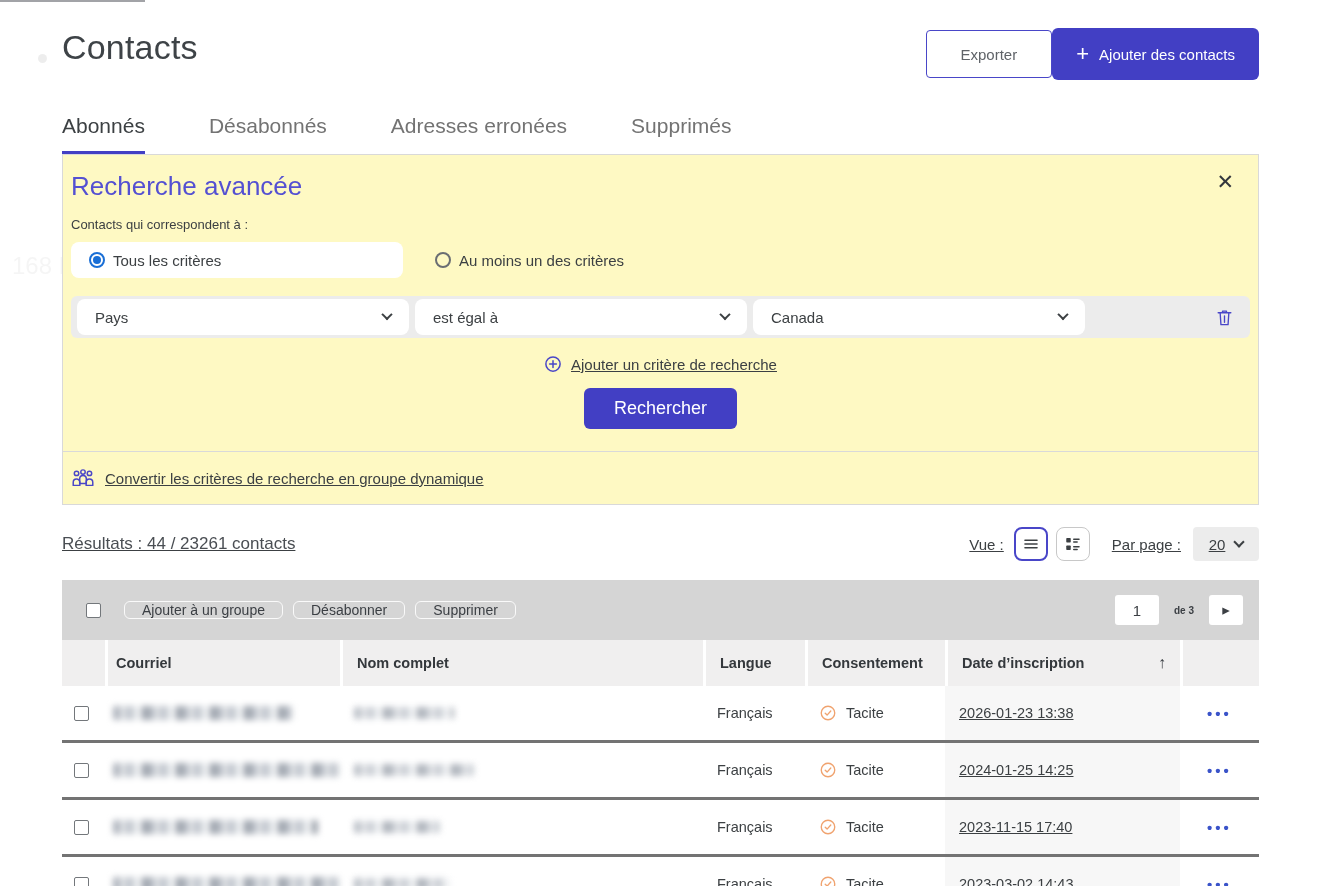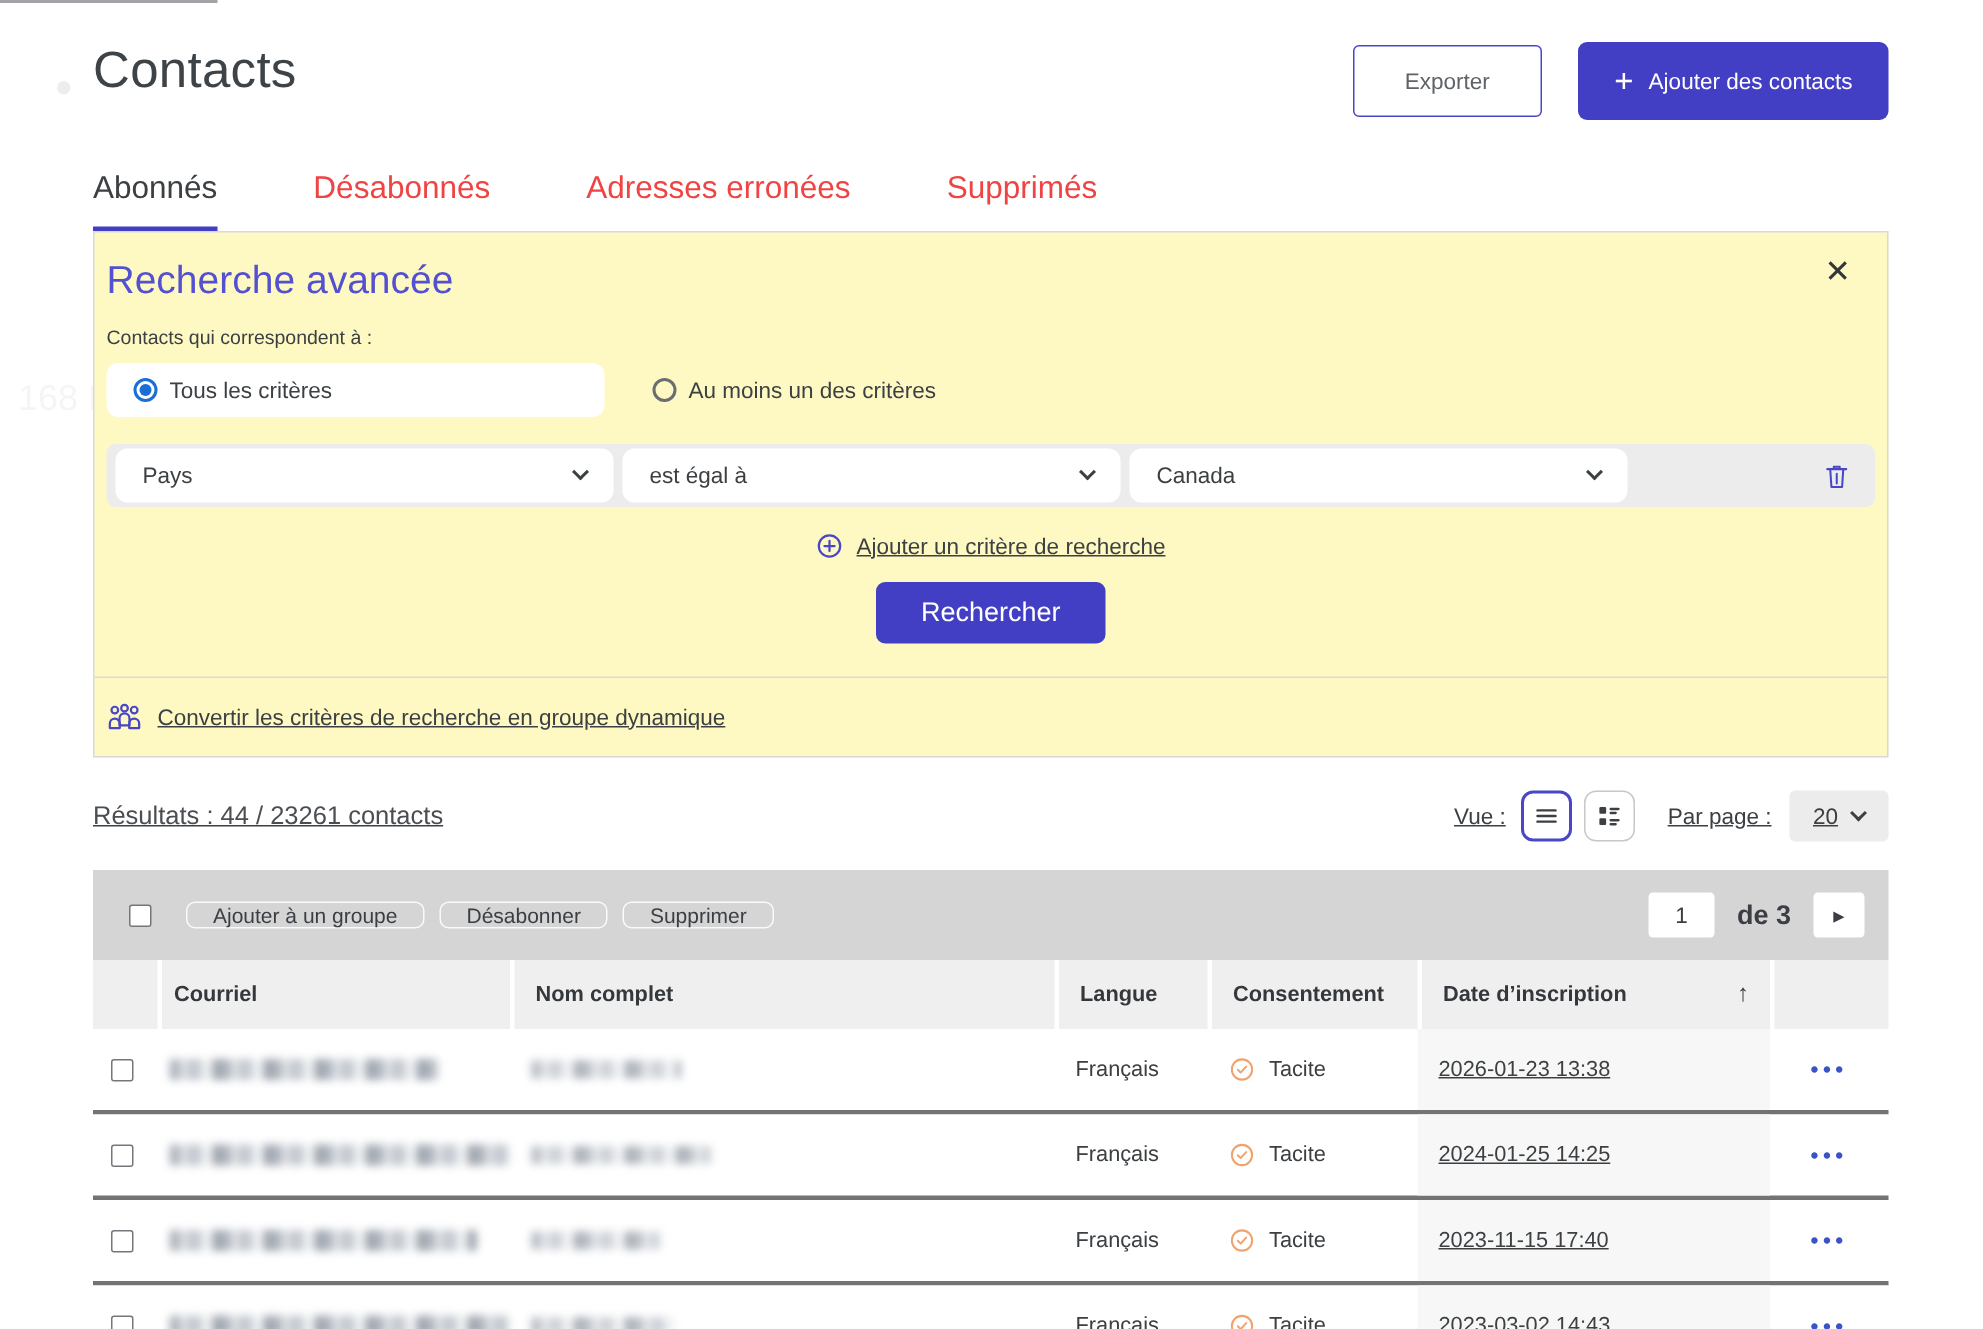--- a/index.html
+++ b/index.html
@@ -10,28 +10,28 @@
   html,body{width:1322px;height:886px;overflow:hidden;background:#fff;}
   body{font-family:"Liberation Sans",sans-serif;color:#3c4043;position:relative;}
   .artifact-strip{position:absolute;top:0;left:0;width:145px;height:2px;background:#55585e;opacity:.55;}
   .artifact-ghost{position:absolute;top:252px;left:12px;font-size:24px;color:rgba(50,50,60,.05);}
   .artifact-dot{position:absolute;top:54px;left:38px;width:9px;height:9px;border-radius:50%;background:rgba(0,0,0,.07);}
   .wrap{position:absolute;left:62px;top:0;width:1197px;}
 
   
   .tophdr{display:flex;align-items:flex-start;justify-content:space-between;padding-top:28px;}
   .page-title{font-size:34px;font-weight:400;color:#3e4347;letter-spacing:.2px;}
-  .hdr-actions{display:flex;gap:24px;align-items:center;margin-top:0;}
+  .hdr-actions{display:flex;gap:0;align-items:center;margin-top:0;}
   .btn-export{height:48px;padding:0 34px;background:#fff;border:1px solid var(--iconPurple);border-radius:4px;font-size:15px;color:#5f6368;cursor:pointer;font-family:inherit;}
   .btn-add{height:52px;padding:0 24px;background:var(--accent);border:none;border-radius:6px;font-size:15px;color:#fff;cursor:pointer;display:flex;align-items:center;gap:10px;font-family:inherit;}
   .btn-add .plus{font-size:22px;font-weight:400;line-height:1;}
 
   
   .tabs{display:flex;gap:64px;margin-top:34px;}
-  .tab{font-size:21px;color:#ef4444;padding-bottom:13px;cursor:pointer;border-bottom:3px solid transparent;}
+  .tab{font-size:21px;color:#737373;padding-bottom:13px;cursor:pointer;border-bottom:3px solid transparent;}
   .tab.active{color:#3c4043;border-bottom-color:var(--accent);}
 
   
   .panel{border:1px solid #d9d9d9;background:#fef9c3;}
   .panel-main{position:relative;padding:16px 8px 22px 8px;}
   .panel-title{font-size:26px;font-weight:400;color:var(--accentLight);}
   .close-x{position:absolute;top:16px;right:24px;font-size:21px;color:#33373d;cursor:pointer;line-height:1;}
   .match-label{font-size:13px;margin-top:15px;color:#3c4043;}
   .radios{display:flex;gap:26px;margin-top:10px;align-items:center;}
   .radio{display:flex;align-items:center;gap:8px;font-size:15px;cursor:pointer;}
@@ -61,21 +61,21 @@
   .pp-select .chev{position:static;transform:rotate(45deg);margin-top:-4px;}
 
   
   .table{margin-top:19px;}
   .toolbar{height:60px;background:#d5d5d5;display:flex;align-items:center;padding:0 16px 0 12px;}
   .cb{width:15px;height:15px;border:1.5px solid #73777b;border-radius:2px;background:#fff;display:inline-block;cursor:pointer;flex:none;}
   .toolbar .cb{margin-right:23px;margin-left:12px;}
   .tbtn{background:transparent;border:1px solid #fafafa;border-radius:6px;padding:0 17px;font-size:14px;color:#3b3f44;margin-right:10px;cursor:pointer;font-family:inherit;}
   .pager{margin-left:auto;display:flex;align-items:center;gap:15px;}
   .pg-input{width:44px;height:30px;background:#fff;border:none;border-radius:3px;text-align:center;font-size:15px;color:#3b3f44;font-family:inherit;}
-  .pg-of{font-size:18px;font-weight:700;color:#3b3f44;}
+  .pg-of{font-size:10px;font-weight:700;color:#3b3f44;}
   .pg-next{width:34px;height:30px;background:#fff;border:none;border-radius:3px;font-size:15px;color:#3b3f44;cursor:pointer;display:flex;align-items:center;justify-content:center;font-family:inherit;}
   .grid{display:grid;grid-template-columns:43px 235px 363px 102px 140px 235px 1fr;}
   .thead{background:#f0efef;height:46px;font-weight:700;font-size:14.5px;color:#34383c;}
   .thead>div{display:flex;align-items:center;padding-left:14px;}
   .thead>div+div{border-left:3px solid #fff;}
   .thead .h-email{padding-left:8px;}
   .sort{margin-left:auto;margin-right:14px;font-weight:400;font-size:16px;color:#3b3f44;}
   .trow{height:57px;border-bottom:3px solid #737373;background:#fff;font-size:14.5px;}
   .trow>div{display:flex;align-items:center;padding-left:14px;}
   .trow .c-check{padding-left:12px;}

